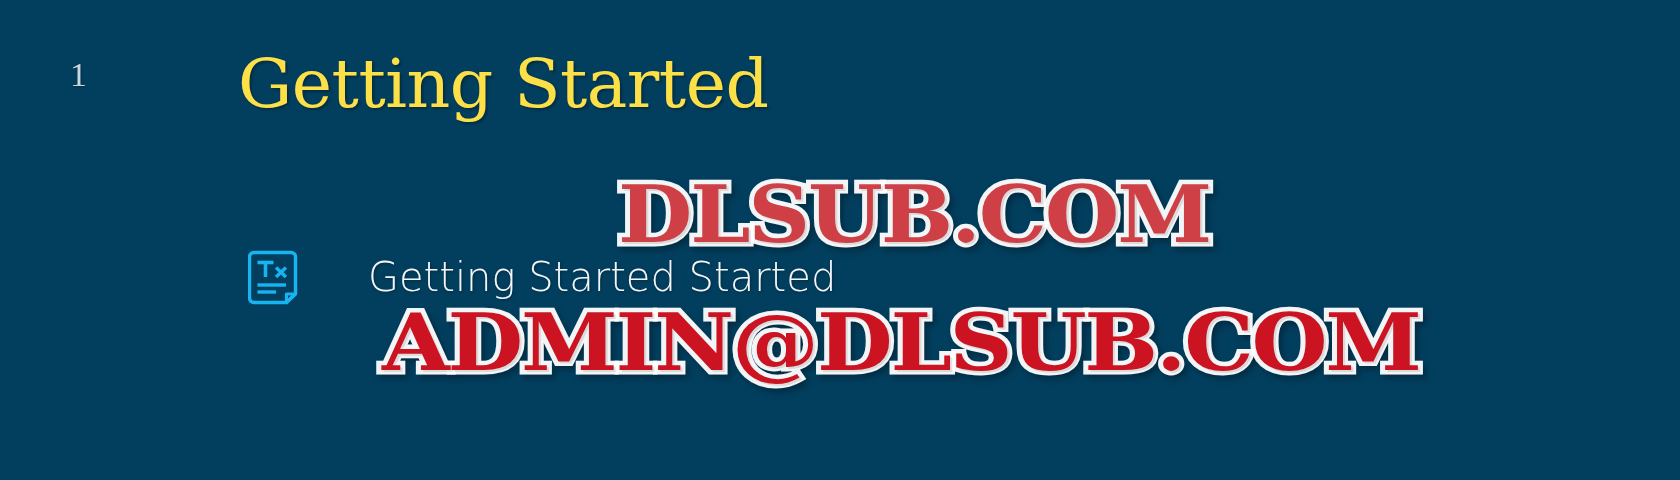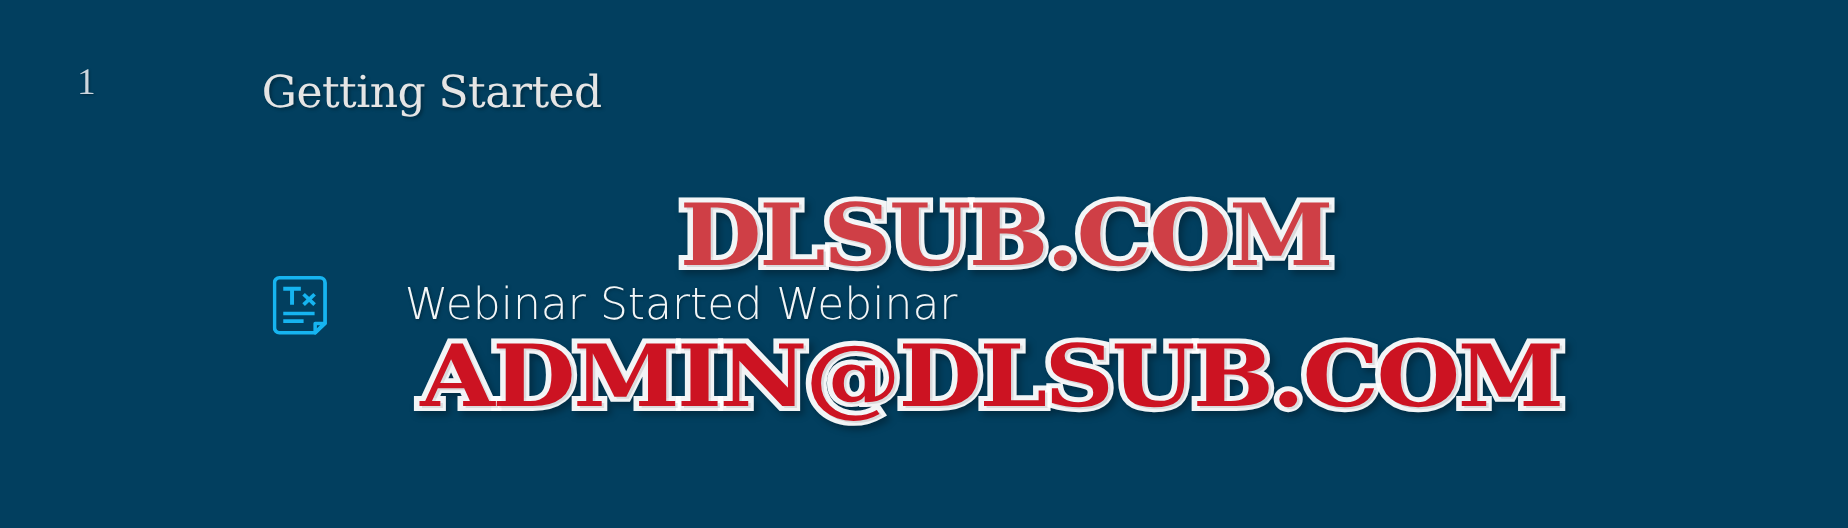--- a/index.html
+++ b/index.html
@@ -42,24 +42,24 @@
     text-align: left;
     letter-spacing: 0px;
     text-shadow: 1px 1px 2px rgba(0,0,0,0.35);
   }
 
   .section-title {
     position: absolute;
     left: 238px;
     top: 28px;
     font-family: "DejaVu Serif", "Liberation Serif", serif;
-    font-size: 40px;
+    font-size: 68px;
     line-height: 64px;
     font-weight: 400;
-    color: #e5e5e5;
+    color: #fde047;
     letter-spacing: -0.5px;
     white-space: nowrap;
     text-shadow: 2px 2px 3px rgba(0,0,0,0.30);
   }
 
   
   .lesson-row {
     position: absolute;
     left: 0;
     top: 238px;
@@ -168,21 +168,21 @@
         <path d="M6 5.5 H43 A4.5 4.5 0 0 1 47.5 10 V46.5 L38.5 55.5 H6 A4.5 4.5 0 0 1 1.5 51 V10 A4.5 4.5 0 0 1 6 5.5 Z" fill="none" stroke="#16B4F0" stroke-width="3.4" stroke-linejoin="round"></path>
         <path d="M38.5 55.5 V47 H47.5 Z" fill="none" stroke="#16B4F0" stroke-width="3.2" stroke-linejoin="round"></path>
         <path d="M9.5 15.5 H25.5" fill="none" stroke="#16B4F0" stroke-width="3.6" stroke-linecap="butt"></path>
         <path d="M17.5 15.5 V30" fill="none" stroke="#16B4F0" stroke-width="3.6" stroke-linecap="butt"></path>
         <path d="M28 20.5 L38 30" fill="none" stroke="#16B4F0" stroke-width="3.4" stroke-linecap="butt"></path>
         <path d="M38 20.5 L28 30" fill="none" stroke="#16B4F0" stroke-width="3.4" stroke-linecap="butt"></path>
         <path d="M9.5 38 H38" fill="none" stroke="#16B4F0" stroke-width="3.4"></path>
         <path d="M9.5 45 H28" fill="none" stroke="#16B4F0" stroke-width="3.4"></path>
       </svg>
     </span>
-    <div class="lesson-title">Webinar Started Webinar</div>
+    <div class="lesson-title">Getting Started Started</div>
   </div>
 
   <div class="watermark-inner wm-site-stroke">DLSUB.COM</div>
   <div class="watermark-inner wm-site">DLSUB.COM</div>
 
   <div class="watermark-inner wm-email-stroke">ADMIN@DLSUB.COM</div>
   <div class="watermark-inner wm-email">ADMIN@DLSUB.COM</div>
 
 </div>
 

